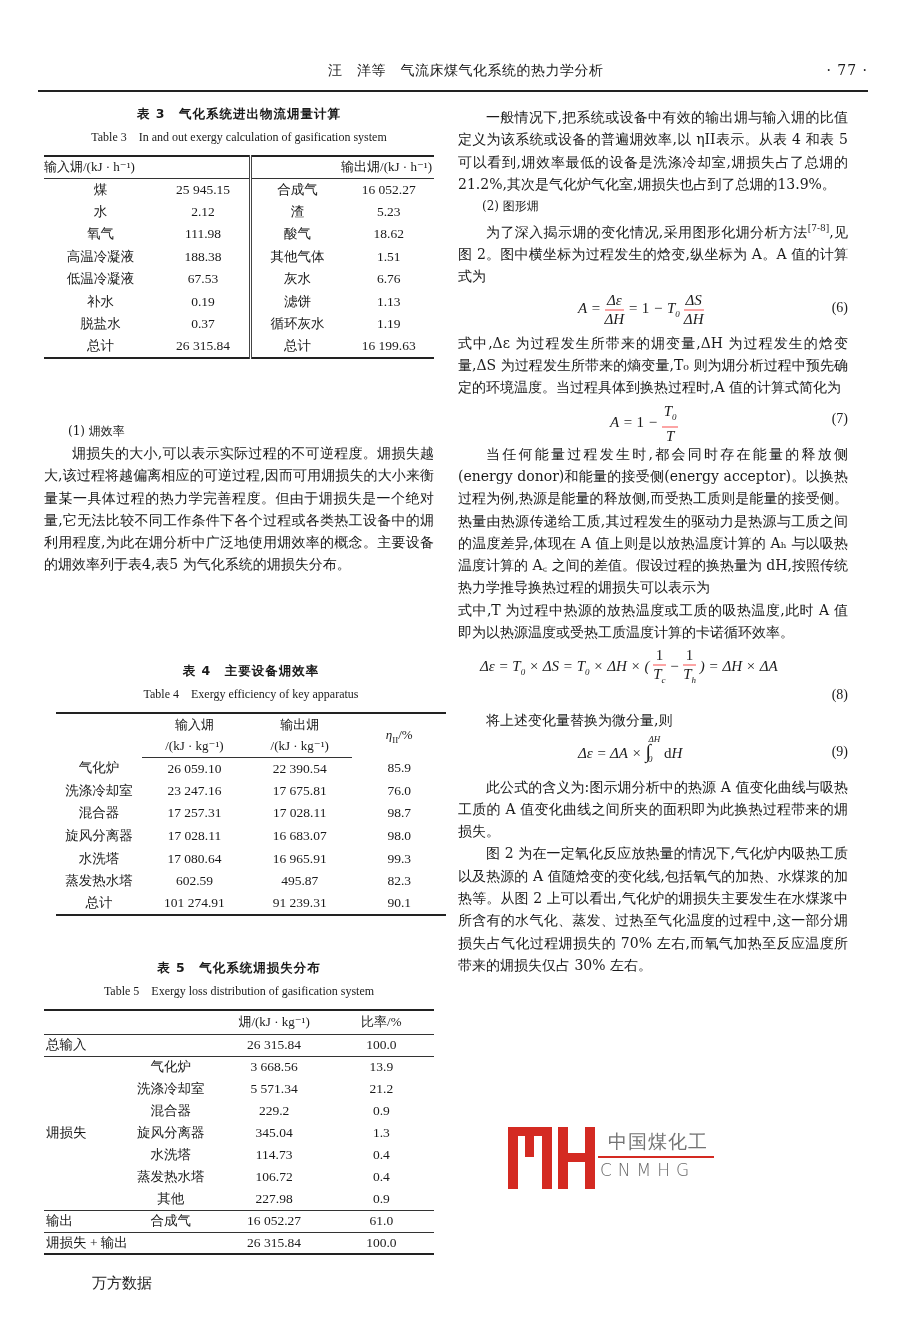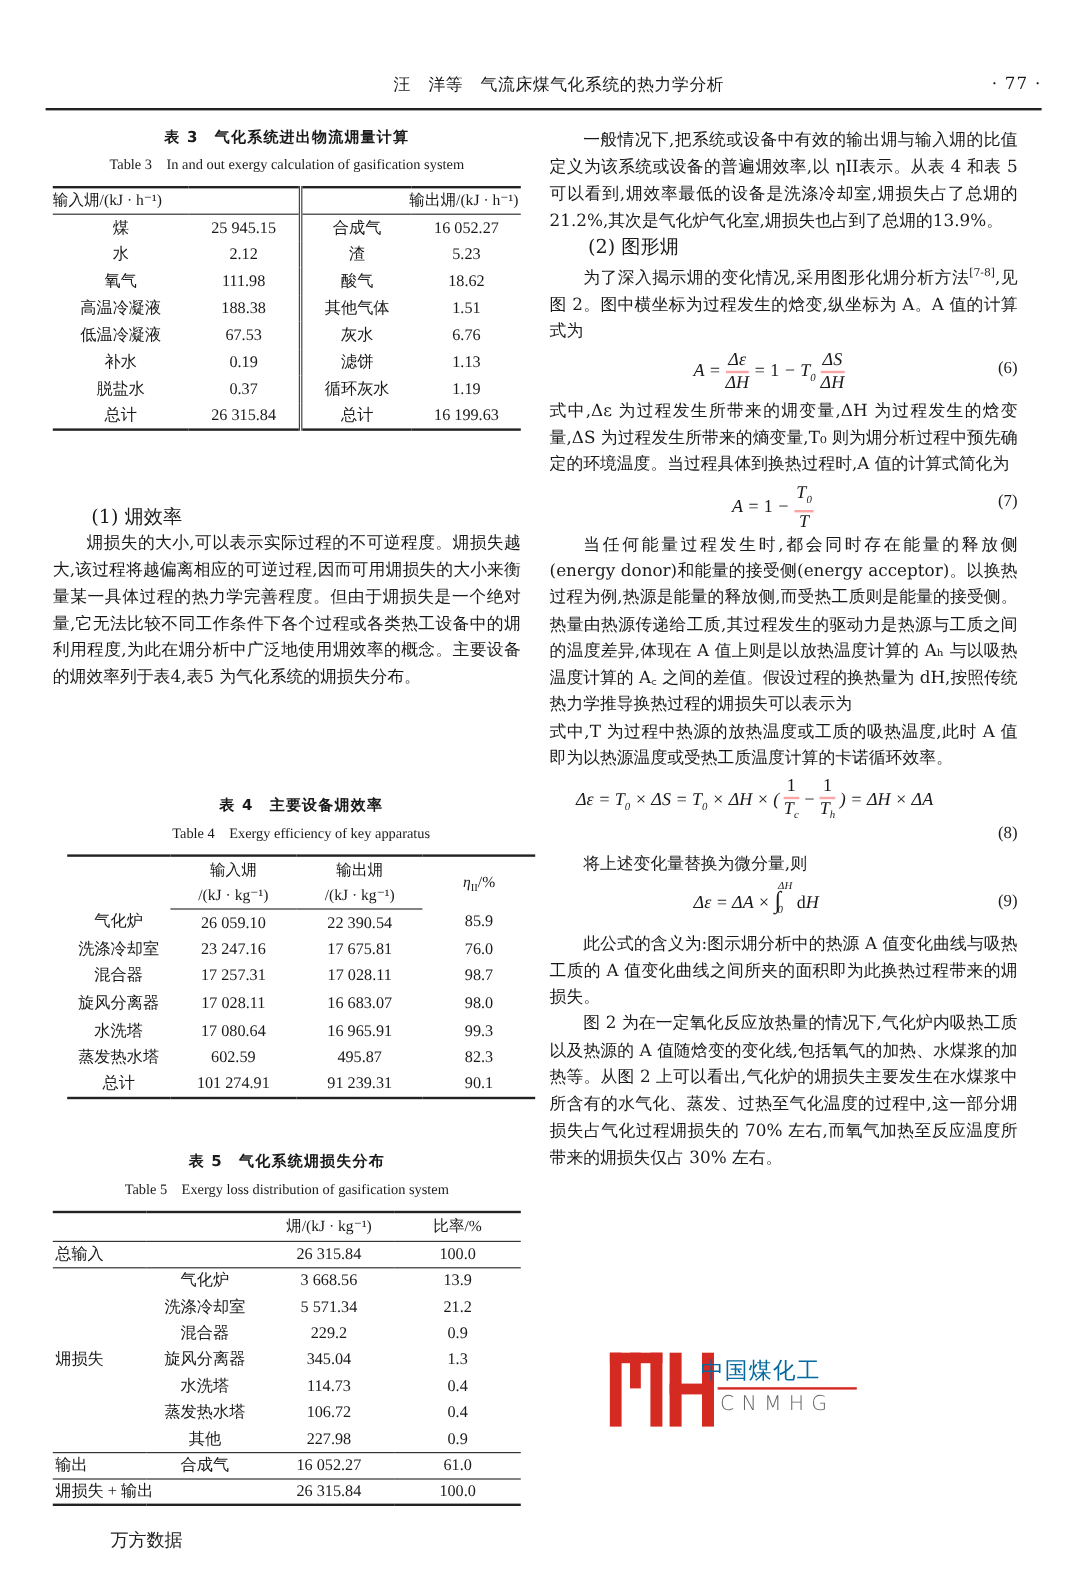--- a/index.html
+++ b/index.html
@@ -29,21 +29,21 @@
   .t3 table { margin-top: 9px; border-top: 2px solid #222; border-bottom: 2px solid #222; }
   .t3 th { height: 22px; border-bottom: 1px solid #333; font-size: 13px; }
   .t3 td { height: 22.5px; font-size: 13.5px; }
   .t3 .div { border-right: 3px double #444; }
   .t3 .th-in { text-align: left; padding-right: 4px; }
   .t3 .th-out { text-align: right; padding-right: 2px; }
 
   
   .para { font-size: 14px; line-height: 22.3px; text-align: justify; font-family: "DejaVu Serif", serif; }
   .indent { text-indent: 2em; }
-  .sub-head { font-size: 16px; line-height: 22px; padding-left: 2em; font-family: "DejaVu Serif", serif; }
+  .sub-head { font-size: 12px; line-height: 22px; padding-left: 2em; font-family: "DejaVu Serif", serif; }
 
   .sec1 { position: absolute; left: 0; top: 320px; width: 390px; }
 
   
   .t4 { position: absolute; left: 12px; top: 563px; width: 390px; }
   .t4 table { margin-top: 9px; border-top: 2px solid #222; border-bottom: 2px solid #222; }
   .t4 th { font-size: 13px; height: 22px; }
   .t4 tr.hdr2 th { border-bottom: 1px solid #333; }
   .t4 td { height: 22.6px; font-size: 13.5px; }
 
@@ -64,21 +64,21 @@
   .frac .n { display: block; border-bottom: 2px solid #fca5a5; padding: 0 2px; line-height: 17px; }
   .frac .d { display: block; line-height: 17px; }
   .eq .body { position: absolute; top: 4px; }
   .roman { font-style: normal; }
   sub { font-size: 9px; }
   sup { font-size: 9px; }
 
   
   .logo { position: absolute; left: 508px; top: 1127px; width: 216px; height: 62px; background: #fff; }
   .logo .mark { position: absolute; left: 0; top: 0; }
-  .logo .cn { position: absolute; left: 76px; top: 2px; font-size: 19px; font-family: Liberation Mono, monospace; color: #0369a1; letter-spacing: 1px; }
+  .logo .cn { position: absolute; left: 100px; top: 2px; font-size: 19px; font-family: Liberation Mono, monospace; color: #737373; letter-spacing: 1px; }
   .logo .rule { position: absolute; left: 90px; top: 29px; width: 116px; height: 2px; background: #d42a22; }
   .logo .en { position: absolute; left: 92px; top: 33px; font-size: 17px; font-family: "DejaVu Sans", sans-serif; color: #666; letter-spacing: 6px; font-weight: 300; }
 </style>
 </head>
 <body>
 
 <div class="running-head">
   <span class="title">汪　洋等　气流床煤气化系统的热力学分析</span>
   <span class="pageno">· 77 ·</span>
 </div>

